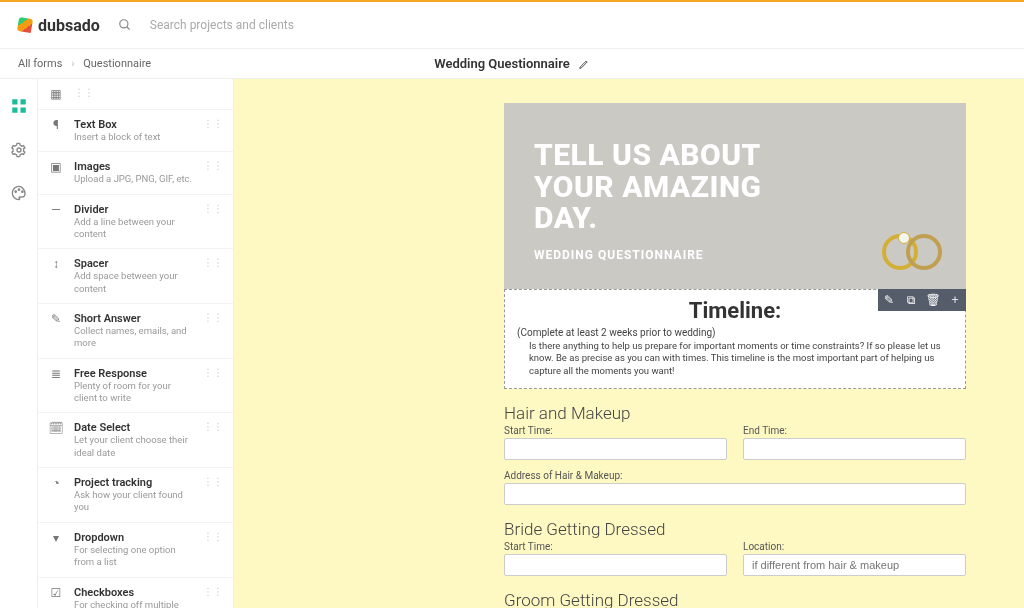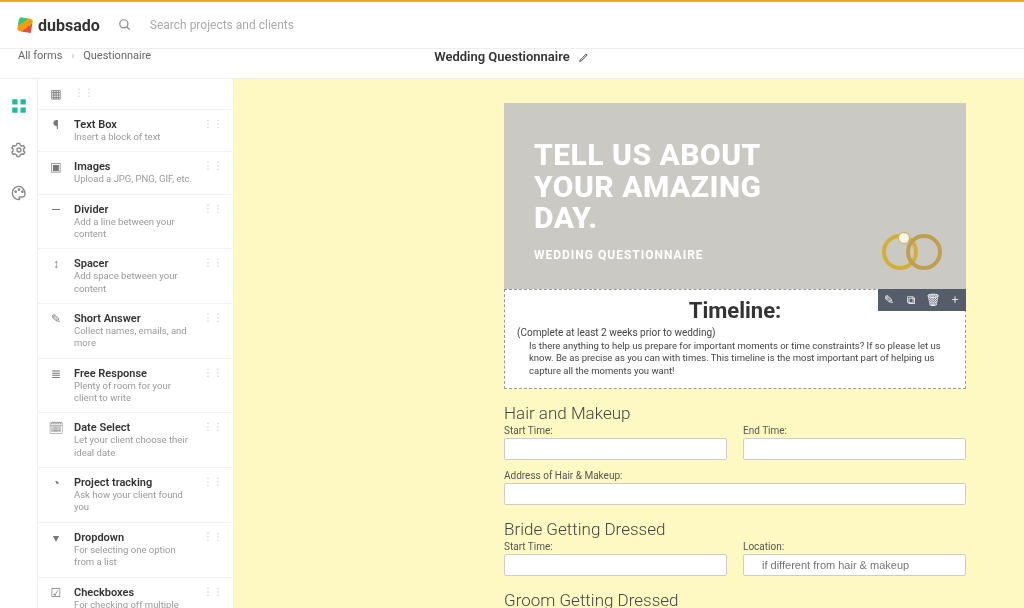--- a/index.html
+++ b/index.html
@@ -5,21 +5,21 @@
   * { box-sizing: border-box; margin: 0; padding: 0; }
   body { font-family: -apple-system, BlinkMacSystemFont, "Segoe UI", Roboto, Arial, sans-serif; font-size: 13px; color: #333; background: #fff; }
   
   .topbar { display: flex; align-items: center; height: 49px; border-bottom: 1px solid #eee; border-top: 2px solid #f5a623; }
   .logo { display: flex; align-items: center; padding: 0 18px; font-weight: 700; font-size: 16px; color: #333; }
   .logo-mark { width: 14px; height: 14px; margin-right: 6px; position: relative; }
   .logo-mark::before { content:""; position:absolute; inset:0; border-radius: 3px 3px 0 3px; background: linear-gradient(135deg,#2ecc71 0 33%,#f39c12 33% 66%,#e74c3c 66%); transform: rotate(10deg); }
   .searchbox { display: flex; align-items: center; flex: 0 0 320px; color: #aaa; font-size: 12px; }
   .searchbox svg { margin-right: 18px; }
   
-  .breadcrumb-bar { display: flex; align-items: flex-start; height: 30px; border-bottom: 1px solid #eee; padding: 0 18px; position: relative; }
+  .breadcrumb-bar { display: flex; align-items: center; height: 30px; border-bottom: 1px solid #eee; padding: 0 18px; position: relative; }
   .crumbs { font-size: 11px; color: #666; }
   .crumbs a { color: #666; text-decoration: none; }
   .crumbs .sep { margin: 0 6px; color: #bbb; }
   .pagetitle { position: absolute; left: 50%; transform: translateX(-50%); font-size: 13px; font-weight: 600; color: #333; display: flex; align-items: center; gap: 8px; }
   
   .workspace { display: flex; height: calc(608px - 32px - 30px); }
   .rail { width: 38px; border-right: 1px solid #eee; display: flex; flex-direction: column; align-items: center; padding-top: 18px; gap: 24px; color: #888; }
   .rail .active { color: #1abc9c; }
   
   .palette { width: 196px; border-right: 1px solid #eee; overflow-y: auto; }
@@ -44,21 +44,21 @@
   .sb-toolbar span { width: 22px; height: 22px; display:flex; align-items:center; justify-content:center; color: #fff; font-size: 12px; cursor: pointer; }
   .sb-head { font-size: 22px; font-weight: 700; color: #333; text-align:center; }
   .sb-sub { font-size: 10px; text-align:left; color:#444; margin-top:4px; }
   .sb-body { font-size: 9.5px; text-align:left; color:#444; margin-top:2px; line-height:1.35; padding: 0 12px; }
   
   .section { margin: 14px 38px 0 250px; }
   .section h3 { font-size: 17px; font-weight: 300; color: #444; margin-bottom: 2px; }
   .fields { display: flex; gap: 16px; }
   .fieldcol { flex: 1; }
   .fieldlbl { font-size: 10px; color: #555; margin-bottom: 2px; }
-  .fieldinput { width: 100%; height: 22px; border: 1px solid #ccc; border-radius: 2px; font-size: 11px; padding: 0 18px; color:#aaa; }
+  .fieldinput { width: 100%; height: 22px; border: 1px solid #ccc; border-radius: 2px; font-size: 11px; padding: 0 8px; color:#aaa; }
   .fullfield { margin-top: 10px; }
 </style>
 </head>
 <body>
 
 <div class="topbar">
   <div class="logo">
     <span class="logo-mark"></span>
     <span>dubsado</span>
   </div>

